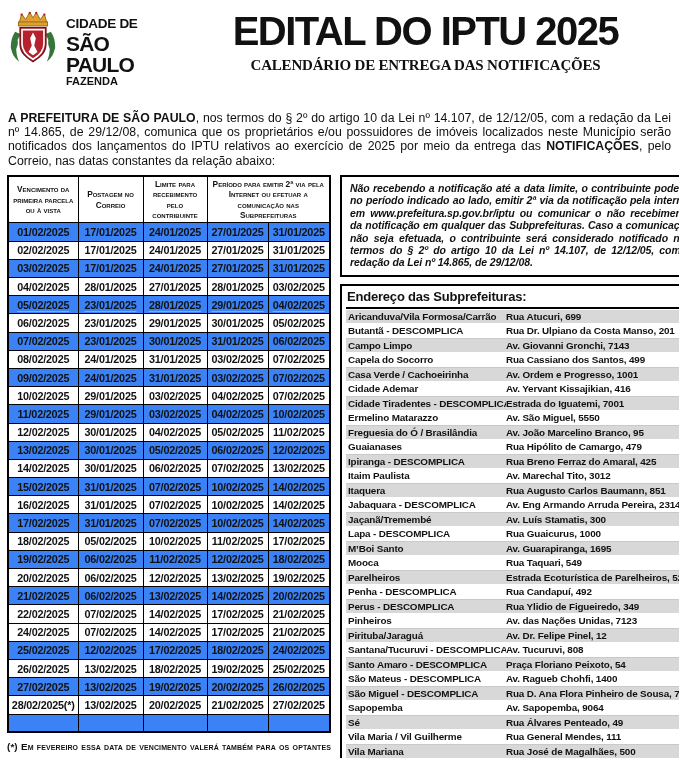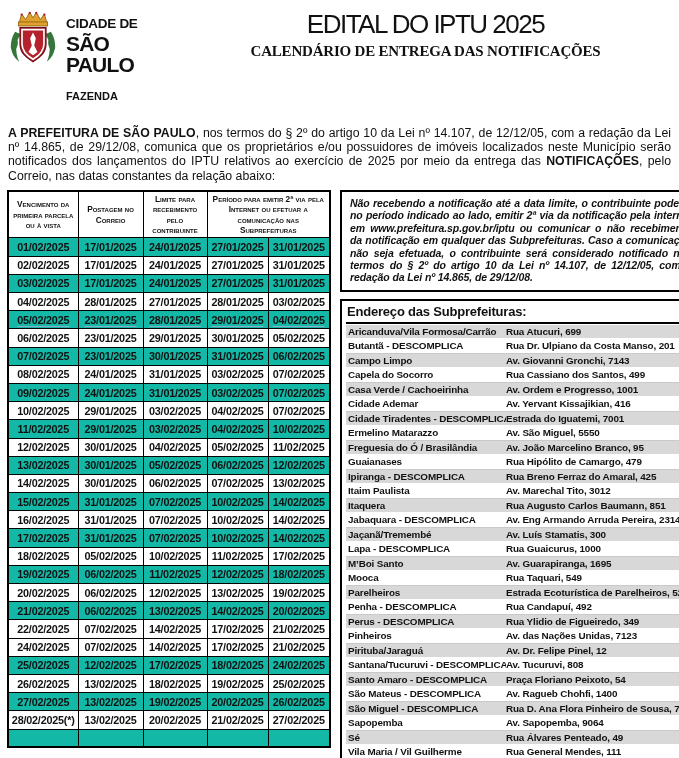--- a/index.html
+++ b/index.html
@@ -11,24 +11,24 @@
   }
   .page { position: relative; width: 679px; height: 648px; padding: 5px 7px 0 7px; }
 
   
   .header { display: flex; align-items: flex-start; }
   .logo { display: flex; gap: 7px; width: 172px; flex-shrink: 0; padding-top: 3px; }
   .logo svg { width: 52px; height: 62px; flex-shrink: 0; }
   .logo-text { padding-top: 9px; line-height: 1; }
   .logo-line1 { font-size: 13.5px; font-weight: bold; letter-spacing: -0.3px; }
   .logo-line2 { font-size: 21px;  font-weight: bold; letter-spacing: -0.8px; margin-top: 2px; }
-  .logo-line3 { font-size: 11px;  font-weight: bold; margin-top: 16px; }
+  .logo-line3 { font-size: 11px;  font-weight: bold; margin-top: 1px; }
   .title-block { flex: 1; text-align: center; padding-top: 6px; }
   .title {
-    font-size: 26px; font-weight: normal; letter-spacing: -1.5px;
+    font-size: 40px; font-weight: bold; letter-spacing: -1.5px;
     line-height: 1; white-space: nowrap;
   }
   .subtitle { font-size: 15px; font-weight: bold; margin-top: 6px; letter-spacing: -0.2px; font-family: Liberation Serif, serif; }
 
   
   .intro {
     margin-top: 24px; padding: 0 1px;
     font-size: 12.3px; line-height: 1.17; text-align: justify;
   }
   .intro b { font-weight: bold; }
@@ -46,21 +46,21 @@
   }
   table.calendar th, table.calendar td { border: 1px solid #000; text-align: center; }
   table.calendar th {
     font-size: 8.3px; font-weight: bold; font-variant: small-caps;
     line-height: 1.25; padding: 2px 1px; vertical-align: middle;
   }
   table.calendar td {
     font-size: 10.8px; font-weight: bold; height: 18.2px;
     letter-spacing: -0.2px; vertical-align: middle;
   }
-  tr.shade { background: #14b8a6; }
+  tr.shade { background: #3b82f6; }
   tr.ul-row td span {
     text-decoration: underline;
     text-decoration-color: #8fabca;
     text-underline-offset: 2px;
   }
 
   
   .footnote {
     margin-top: 7px; width: 324px;
     font-size: 9.9px; font-weight: bold; font-variant: small-caps;

